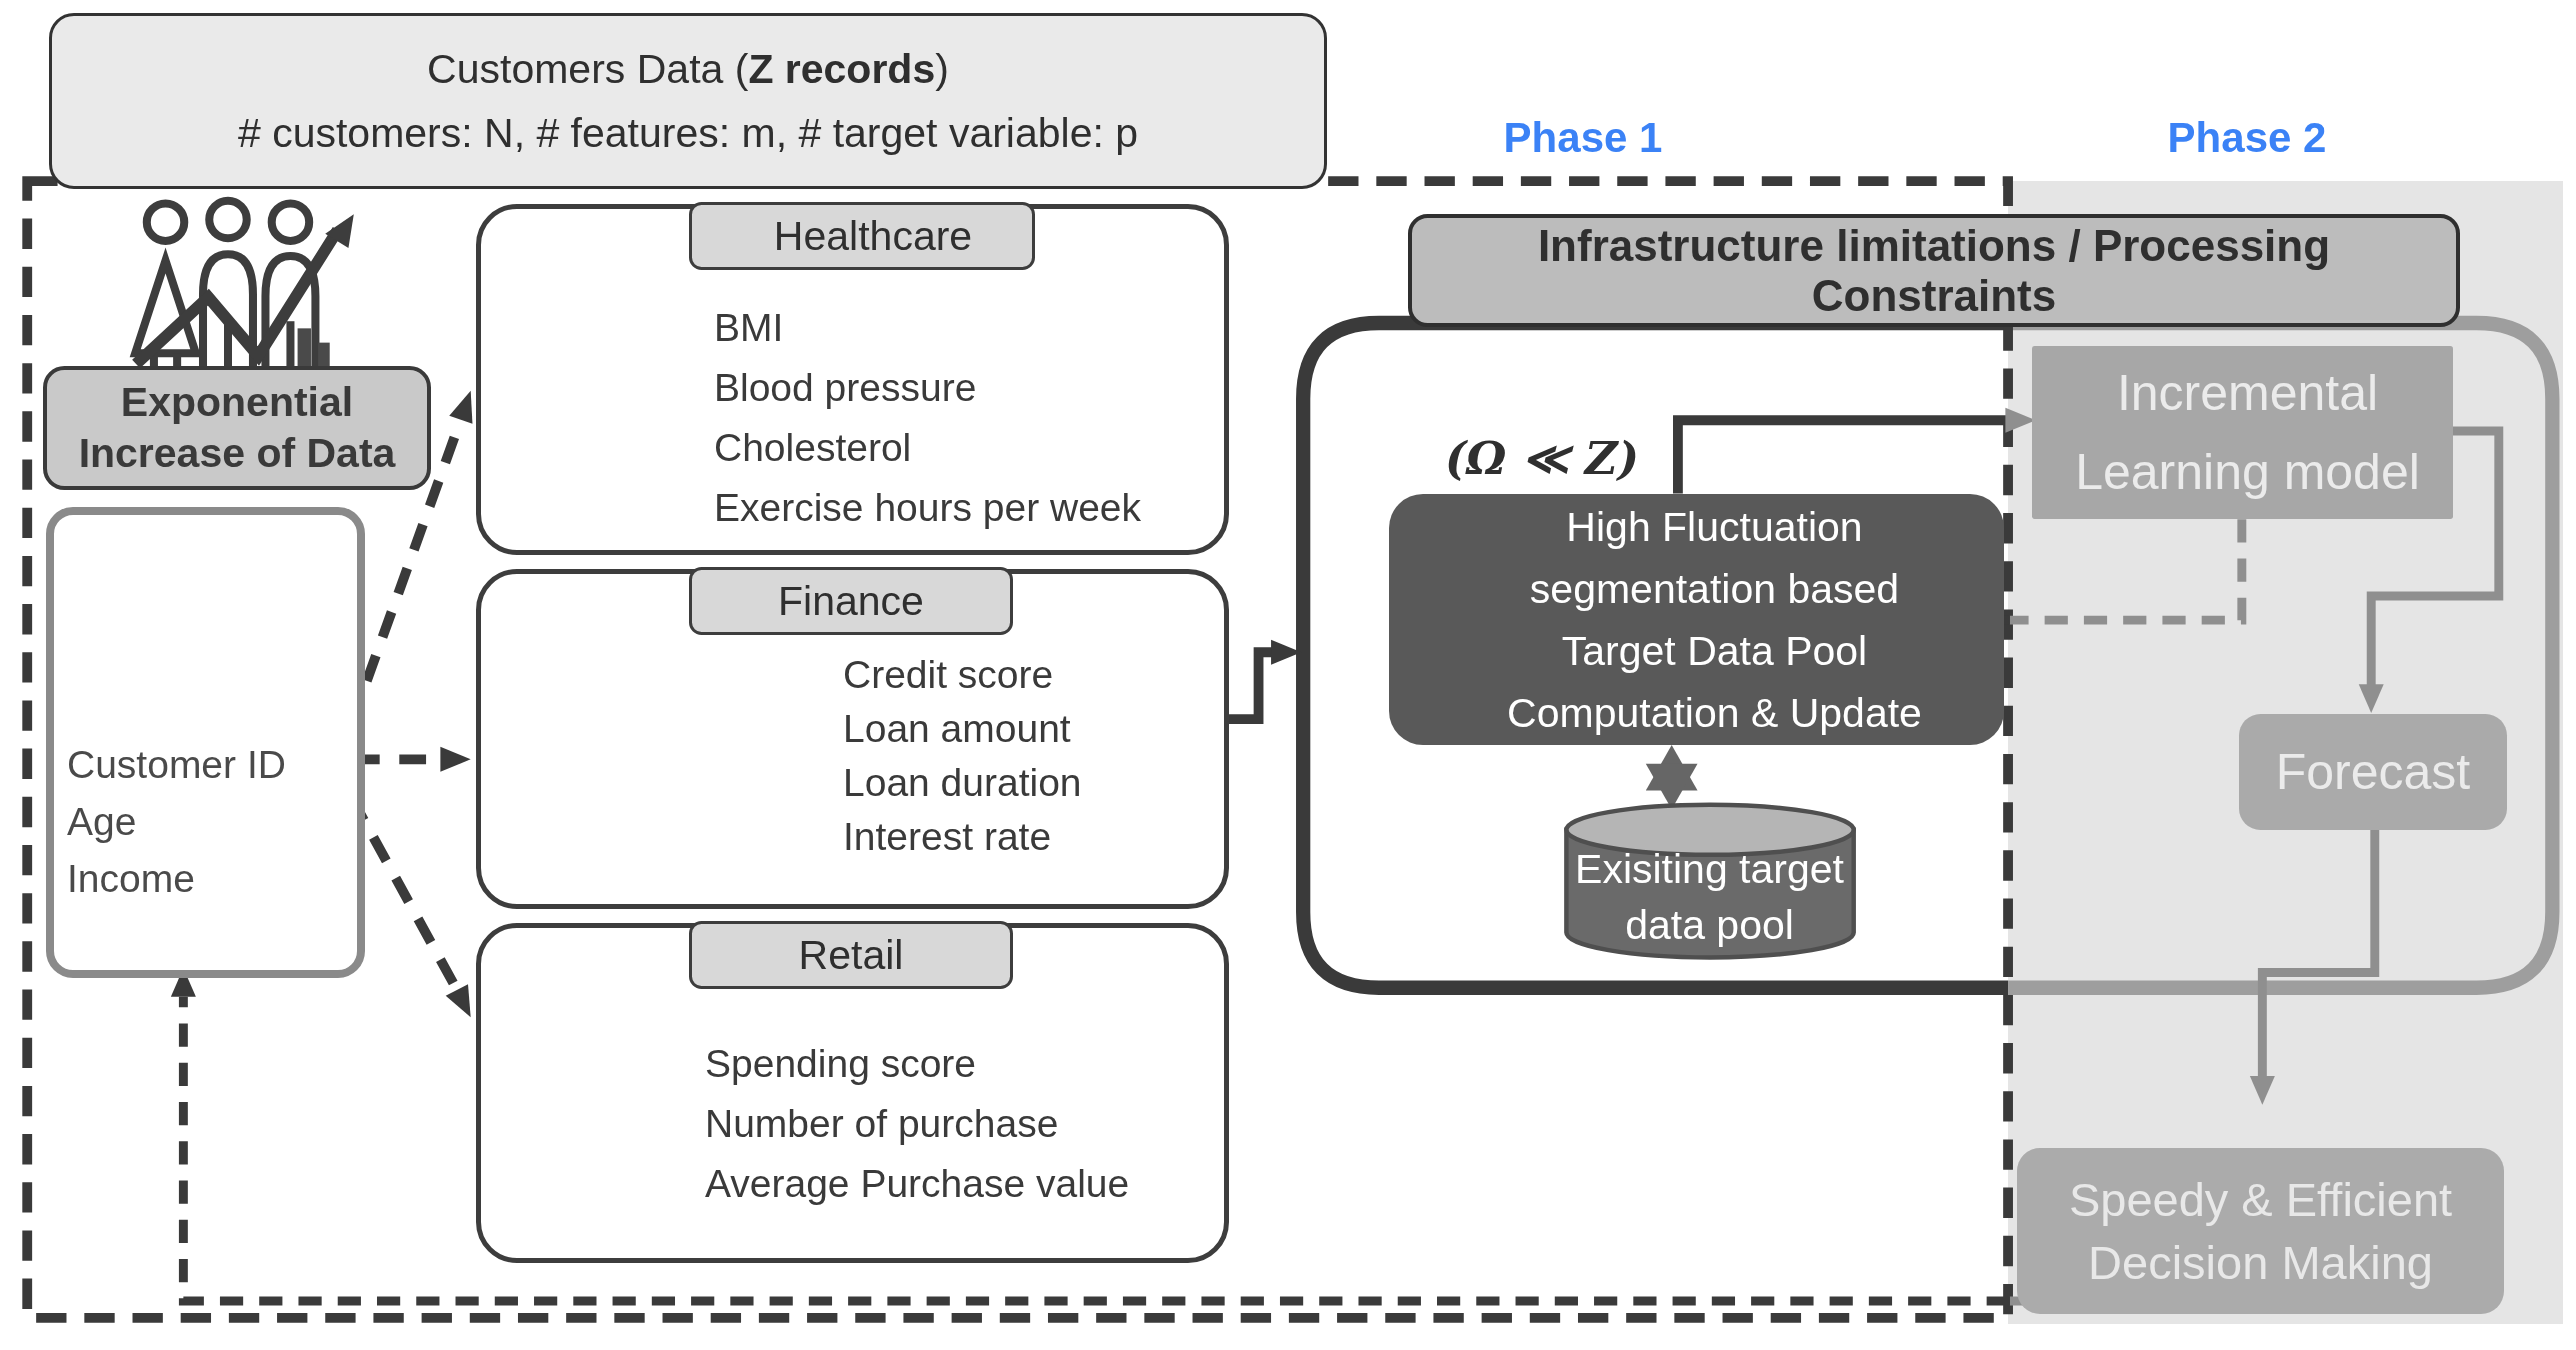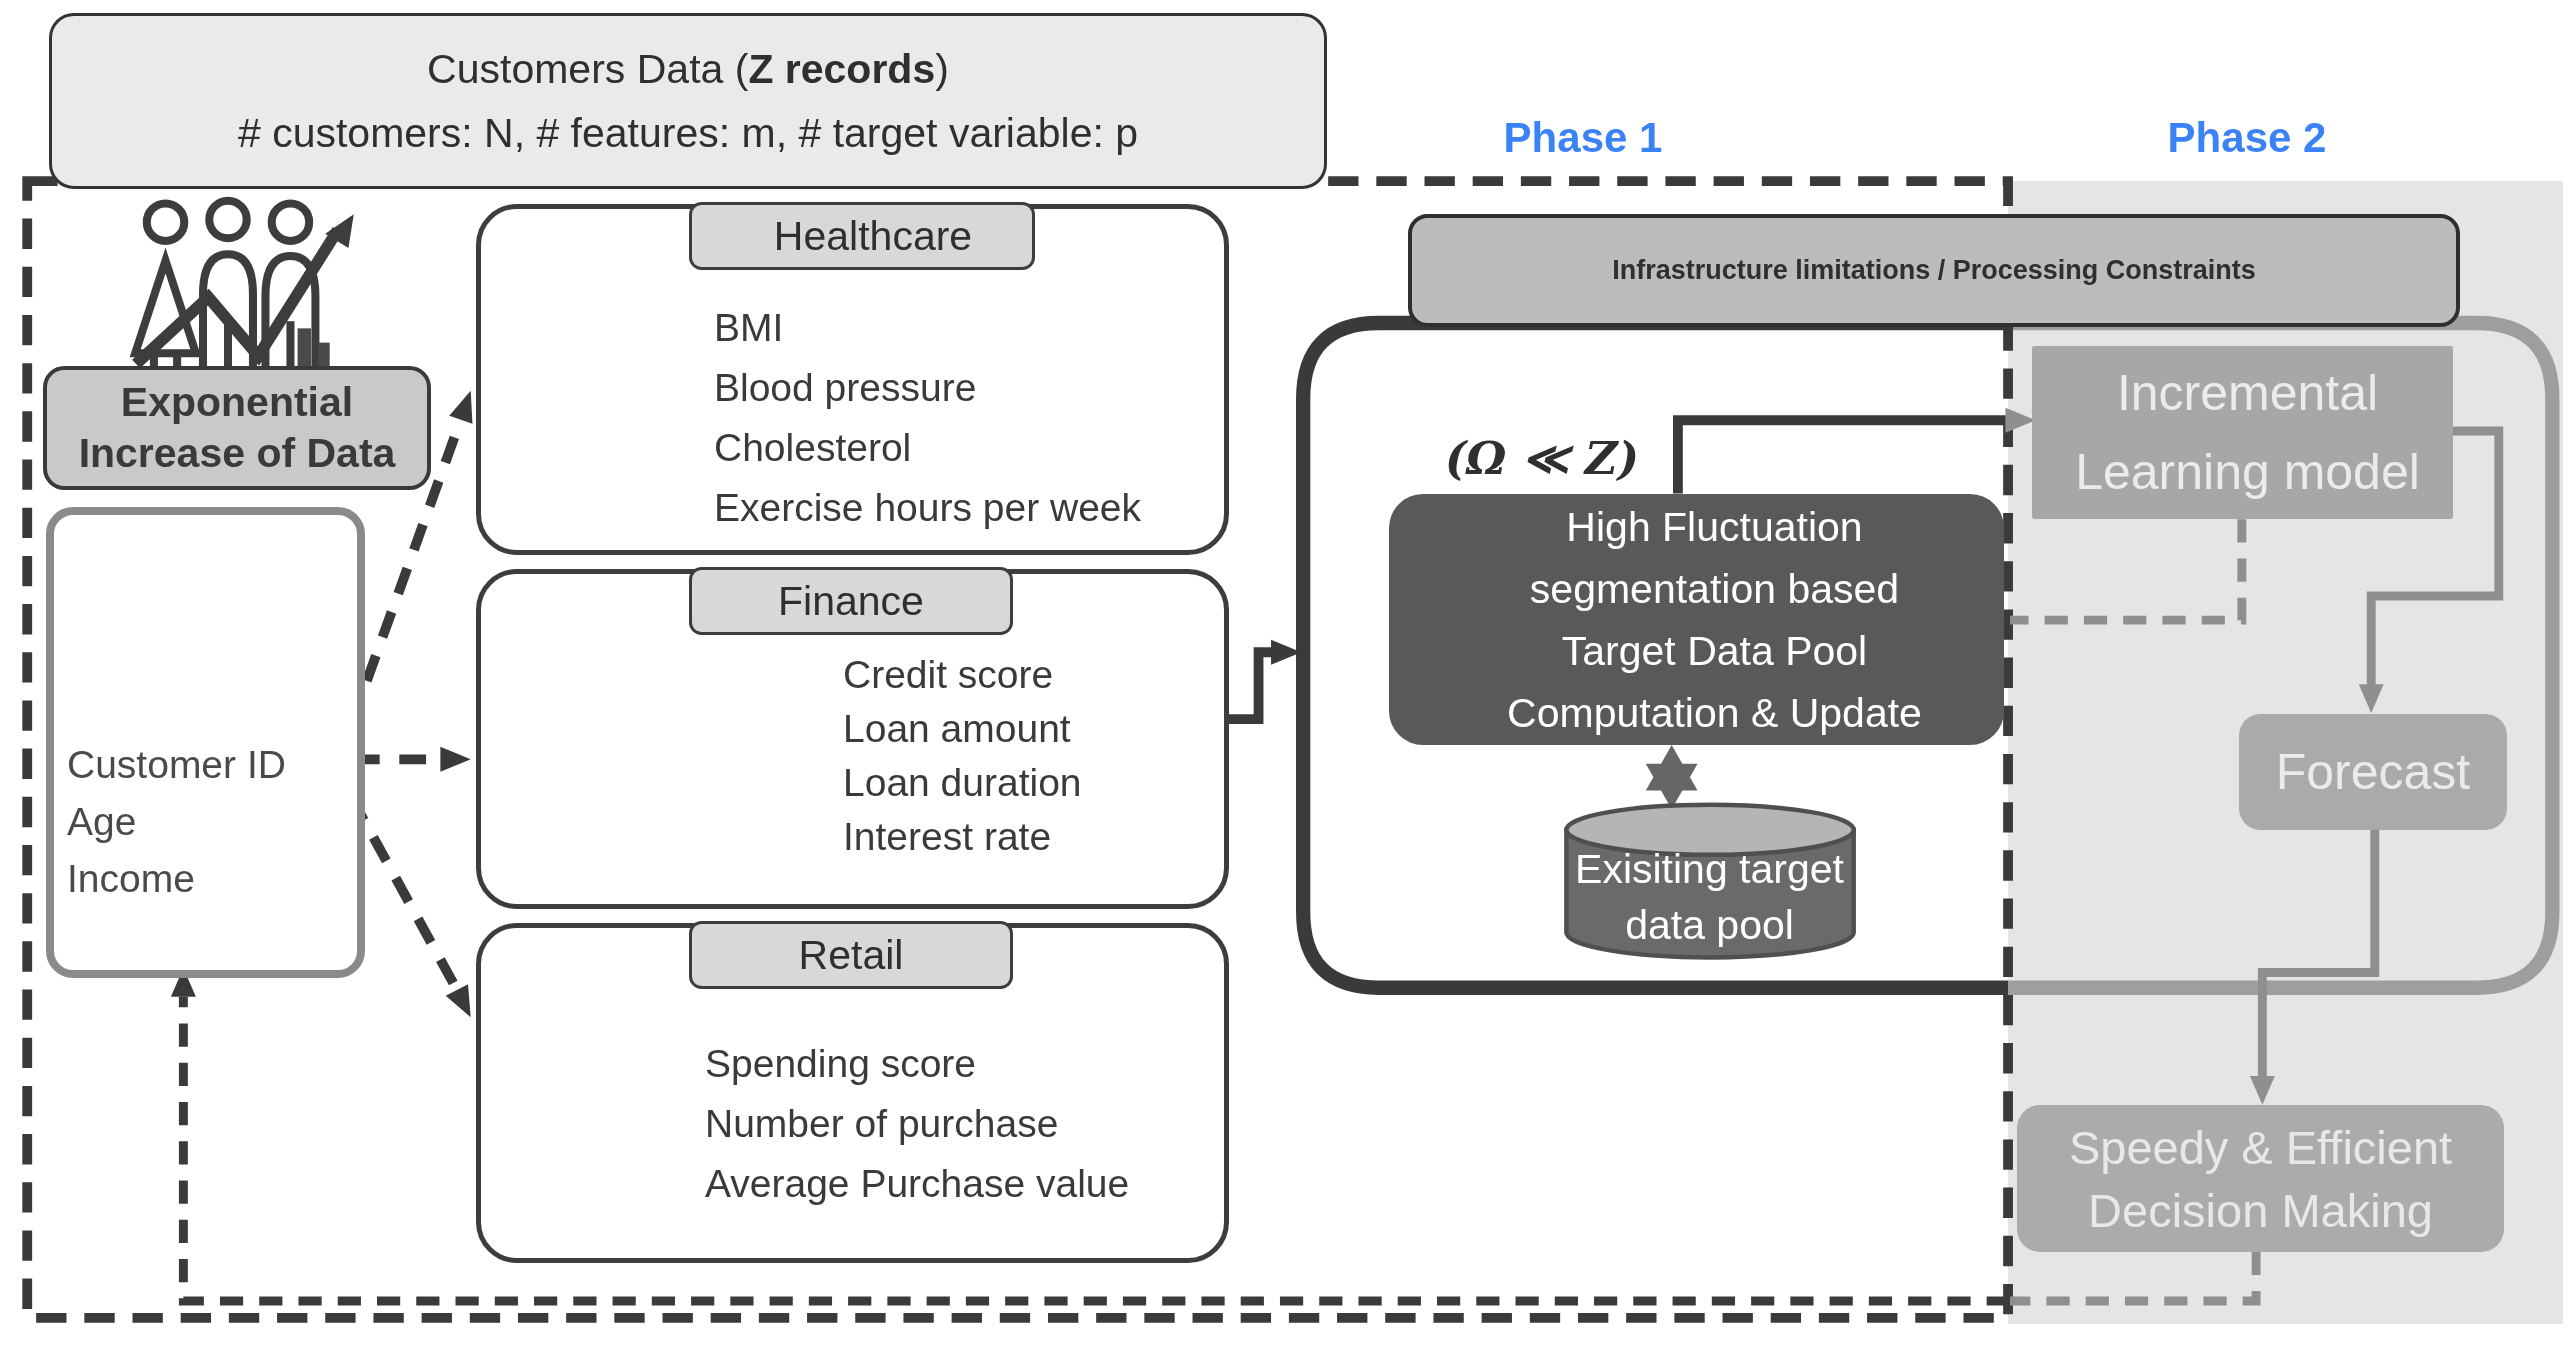--- a/index.html
+++ b/index.html
@@ -31,35 +31,35 @@
   #retail-box{top:923px;height:330px;}
   .sector-tab{left:689px;width:318px;height:62px;background:#d8d8d8;border:3.6px solid #3d3d3d;
     border-radius:12.5px;font-size:41px;color:#2f2f2f;}
   #healthcare-tab{top:202px;padding-left:22px;} #finance-tab{top:567px;} #retail-tab{top:921px;}
   .sector-items{font-size:39px;color:#3a3a3a;}
   #healthcare-items{left:714px;top:298px;line-height:60px;}
   #finance-items{left:843px;top:648px;line-height:54px;}
   #retail-items{left:705px;top:1034px;line-height:60px;}
 
   #infra-box{left:1408px;top:214px;width:1044px;height:105px;background:#bcbcbc;
-    border:4.5px solid #2f2f2f;border-radius:19.6px;font-size:27px;font-weight:bold;color:#2f2f2f;}
+    border:4.5px solid #2f2f2f;border-radius:19.6px;font-size:44px;font-weight:bold;color:#2f2f2f;}
 
   #omega-label{left:1426px;top:427px;width:232px;height:62px;font-family:"DejaVu Serif",serif;
     font-style:italic;font-weight:bold;font-size:45px;color:#2f2f2f;}
 
   #process-box{left:1389px;top:494px;width:579px;height:251px;background:#595959;
     border-radius:34px;font-size:41px;line-height:62px;color:#ffffff;padding-left:36px;}
 
   #datastore-text{left:1566px;top:841px;width:287px;font-size:41px;line-height:56px;color:#ffffff;}
 
   #incremental-box{left:2032px;top:346px;width:411px;height:173px;background:#a7a7a7;
     border-radius:2.7px;font-size:50px;line-height:79px;color:#ebebeb;padding-left:10px;}
   #forecast-box{left:2239px;top:714px;width:268px;height:116px;background:#aaaaaa;
     border-radius:21.4px;font-size:50px;color:#ebebeb;}
-  #decision-box{left:2017px;top:1105px;width:487px;height:147px;background:#ababab;
+  #decision-box{left:2017px;top:1148px;width:487px;height:166px;background:#ababab;
     border-radius:23px;font-size:47px;line-height:63px;color:#e8e8e8;}
 </style>
 </head>
 <body>
 
 <div id="stage">
 
   <div id="phase2-bg" class="abs"></div>
 
   <svg id="svg-layer" class="abs" width="2576" height="1350" viewBox="0 0 2886 1513">

